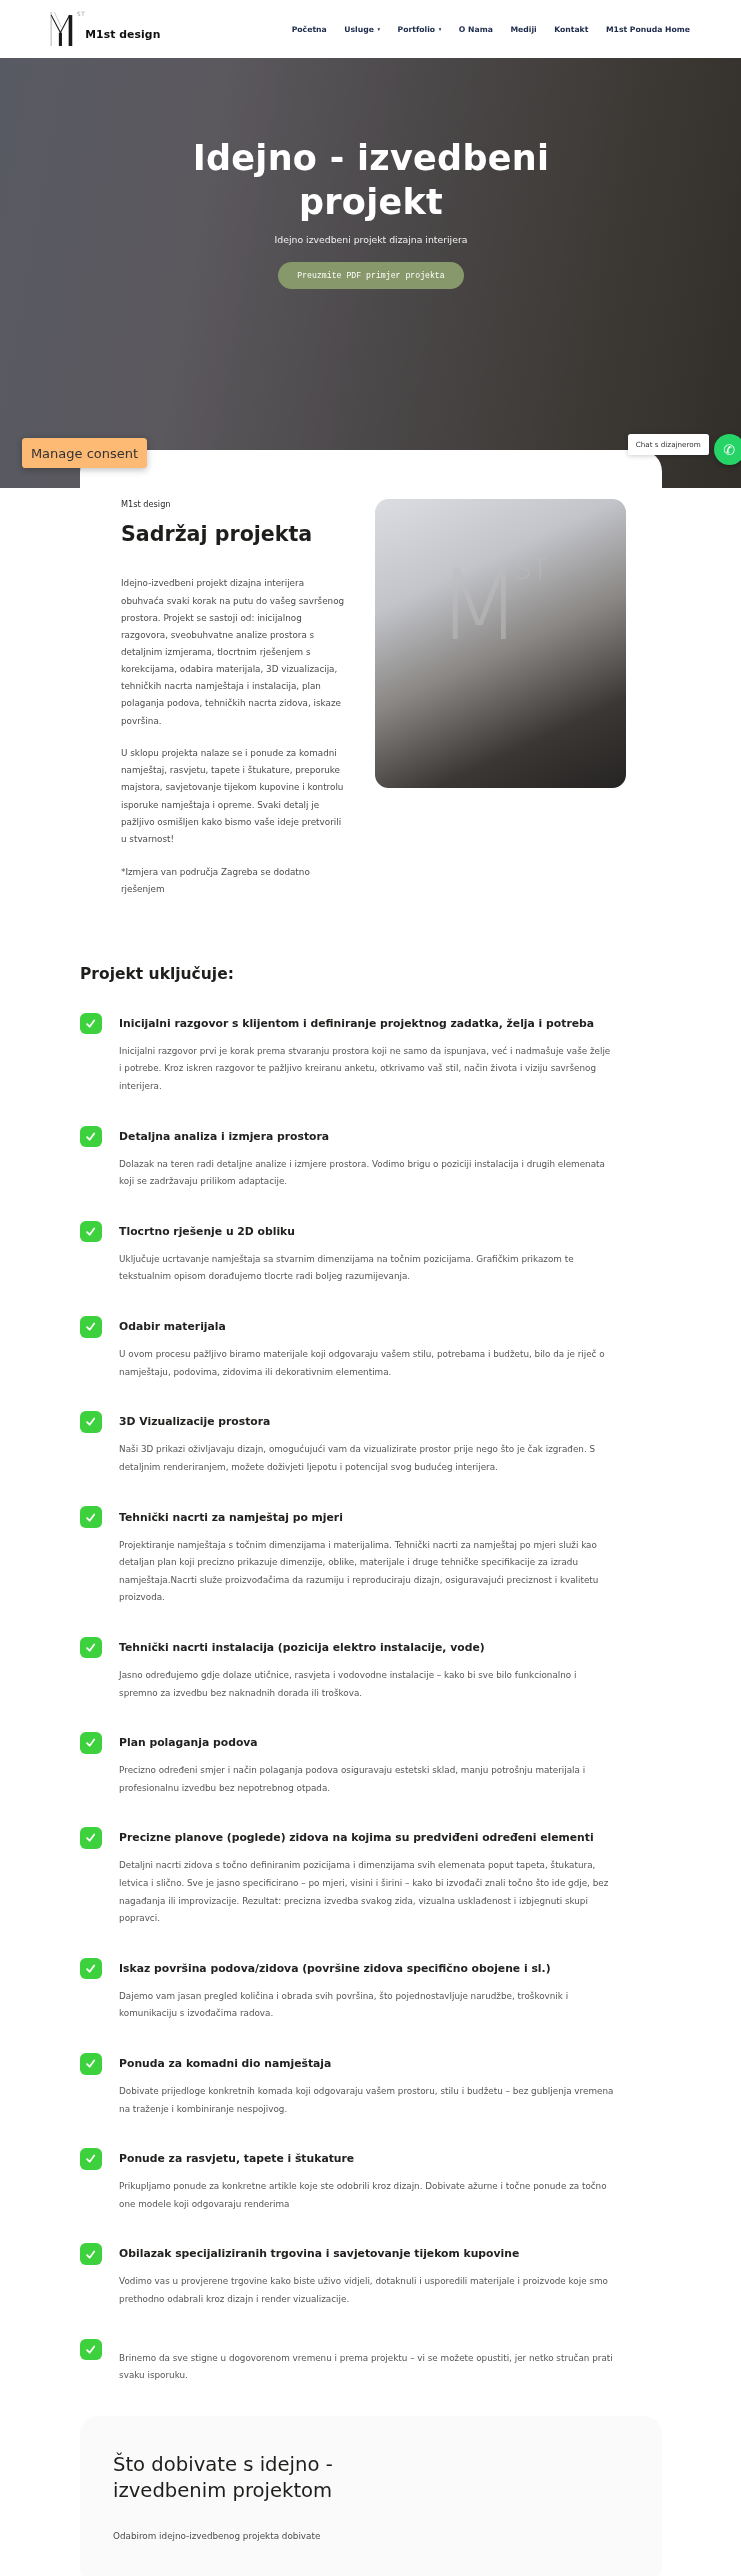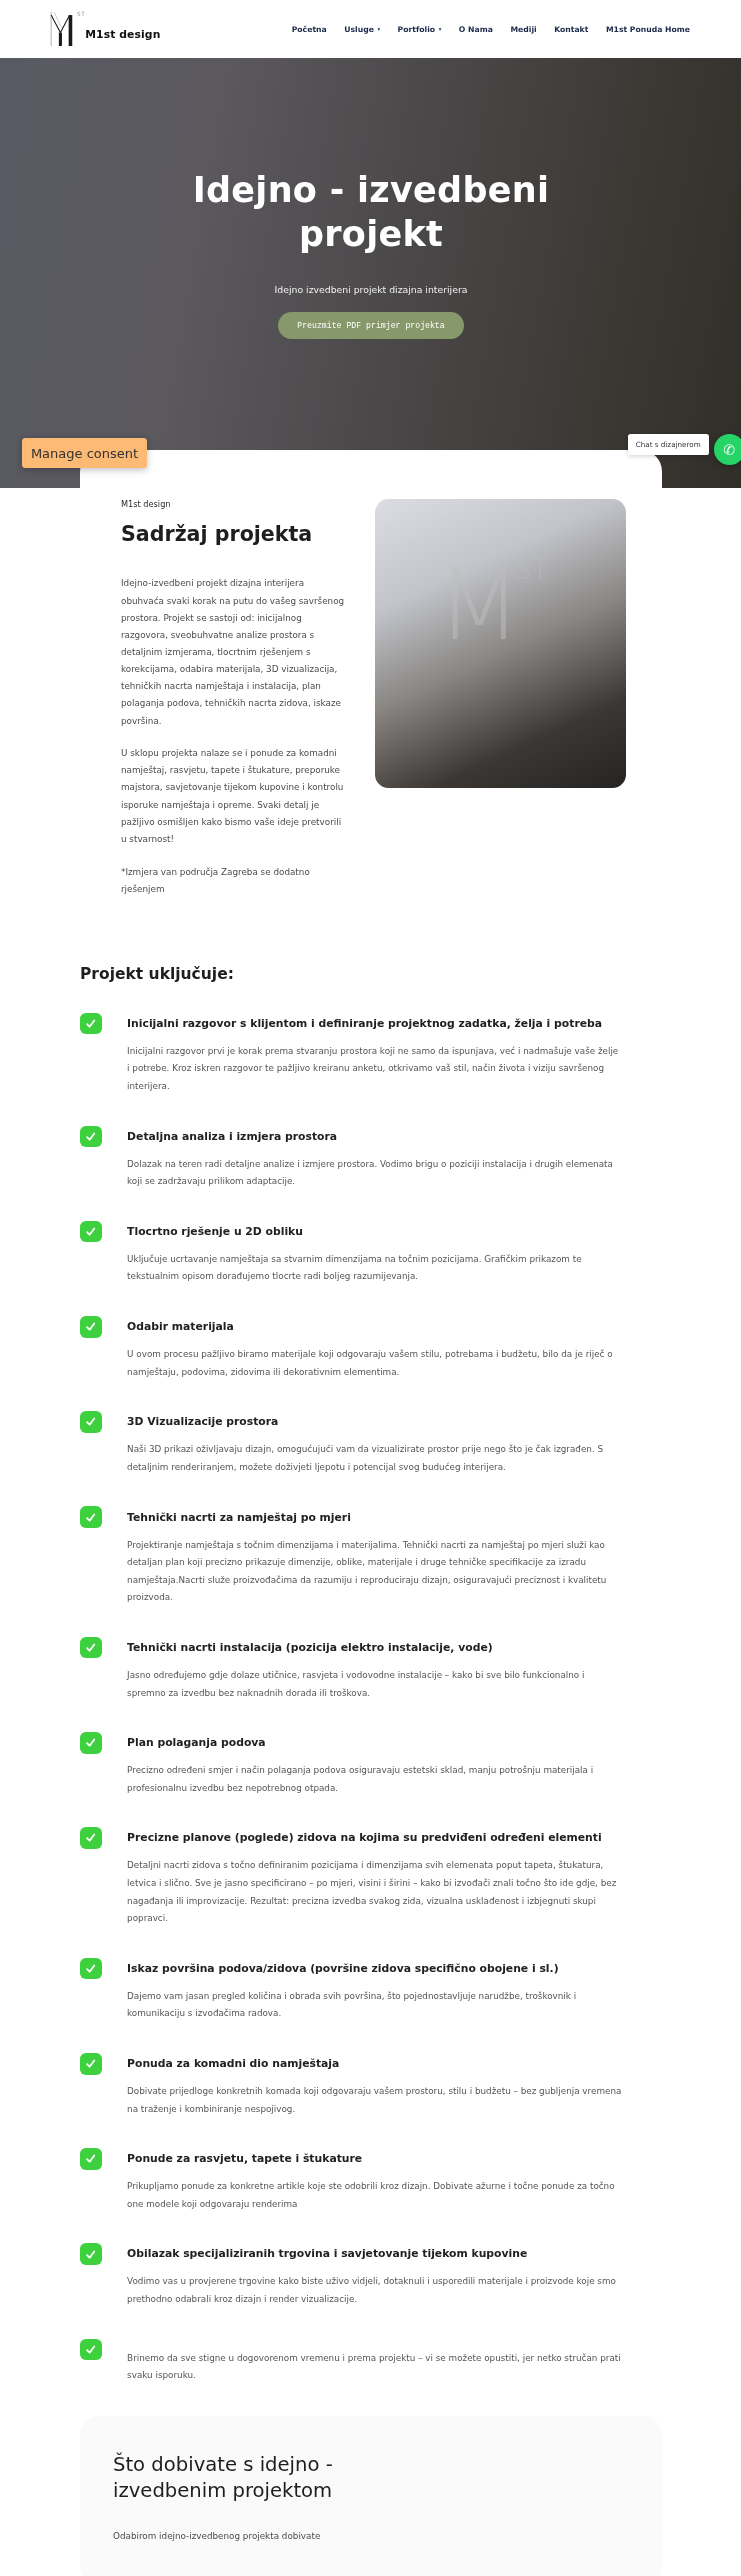--- a/index.html
+++ b/index.html
@@ -15,23 +15,23 @@
   .logo-st { position:absolute; top:-1px; right:-7.2px; font-size:5.7px; color:#9a9a9a; letter-spacing:0.5px; }
   .brand-name { font-size:10.8px; font-weight:700; color:#101010; padding-bottom:5.2px; letter-spacing:0.1px; }
   .nav { display:flex; align-items:center; gap:17.5px; }
   .nav-item { font-size:7.7px; font-weight:600; color:#1b2a4a; cursor:pointer; display:flex; align-items:center; gap:3.6px; white-space:nowrap; }
   .nav-caret { font-size:5.2px; color:#1b2a4a; }
 
   
   .hero { position:relative; height:430px;
     background:linear-gradient(100deg,#9298ab 0%,#9894a0 28%,#7b777c 52%,#5f5a55 78%,#49443e 100%); }
   .hero::before { content:""; position:absolute; inset:0; background:rgba(24,21,19,.47); }
-  .hero-inner { position:relative; z-index:2; text-align:center; padding-top:111px; }
+  .hero-inner { position:relative; z-index:2; text-align:center; padding-top:79px; }
   .hero-title { color:#fff; font-size:35px; font-weight:700; line-height:1.25; letter-spacing:0.3px; }
-  .hero-sub { color:#f2f2f2; font-size:9.3px; margin-top:27px; }
+  .hero-sub { color:#f2f2f2; font-size:9.3px; margin-top:9px; }
   .btn-olive { display:inline-block; background:#87986B; color:#fff; border:none; cursor:pointer;
     border-radius:14.4px; padding:8.8px 19.6px; font-size:8.2px; font-family:Liberation Mono, monospace; }
   .hero .btn-olive { margin-top:17.5px; }
 
   
   .consent-box { position:absolute; left:21.6px; top:438px; z-index:30; background:#fdba74; border-radius:3.6px;
     padding:7.7px 9.3px; font-size:13px; color:#333; box-shadow:0 1.5px 7.2px rgba(0,0,0,.25); cursor:pointer; }
   .chat-widget { position:absolute; right:0; top:434px; z-index:30; display:flex; align-items:flex-start; gap:5.2px; }
   .chat-label { background:#fff; border-radius:2.6px; padding:6.2px 8.2px; font-size:7.2px; color:#333;
     box-shadow:0 1px 5.2px rgba(0,0,0,.2); cursor:pointer; }
@@ -51,21 +51,21 @@
   .watermark .wm-m { font-size:98px; line-height:1; }
   .watermark .wm-st { font-size:28px; position:absolute; top:-3.1px; left:77px; }
 
   
   .checklist { width:582px; margin:0 auto; padding:36px 0 31px; }
   .checklist-title { font-size:15.5px; font-weight:700; color:#1e1e1c; }
   .chk-item { display:flex; gap:17.5px; margin-top:30px; }
   .chk-icon { width:21.6px; height:21.6px; border-radius:5.7px; background:#3ED13E; flex:none;
     display:flex; align-items:center; justify-content:center; }
   .chk-icon svg { display:block; }
-  .chk-body { max-width:510px;margin-left:8px; }
+  .chk-body { max-width:510px; }
   .chk-title { font-size:10.8px; font-weight:700; color:#23211f; line-height:1.45; padding-top:3.1px; }
   .chk-desc { font-size:8.8px; line-height:2.0; color:#555; margin-top:11.3px; max-width:495px; }
 
   
   .card-benefits { width:582px; margin:0 auto; background:#fafafa; border-radius:18.5px; padding:36px 36px 31px 33px; }
   .ben-title { font-size:19.6px; font-weight:500; color:#1e1e1c; line-height:1.3; }
   .ben-cols { display:flex; gap:20.6px; margin-top:25px; }
   .ben-left { width:242px; }
   .ben-left .body-p:first-child { margin-top:0; }
   .ben-right { flex:1; display:flex; flex-direction:column; align-items:center; padding-top:26px; }

